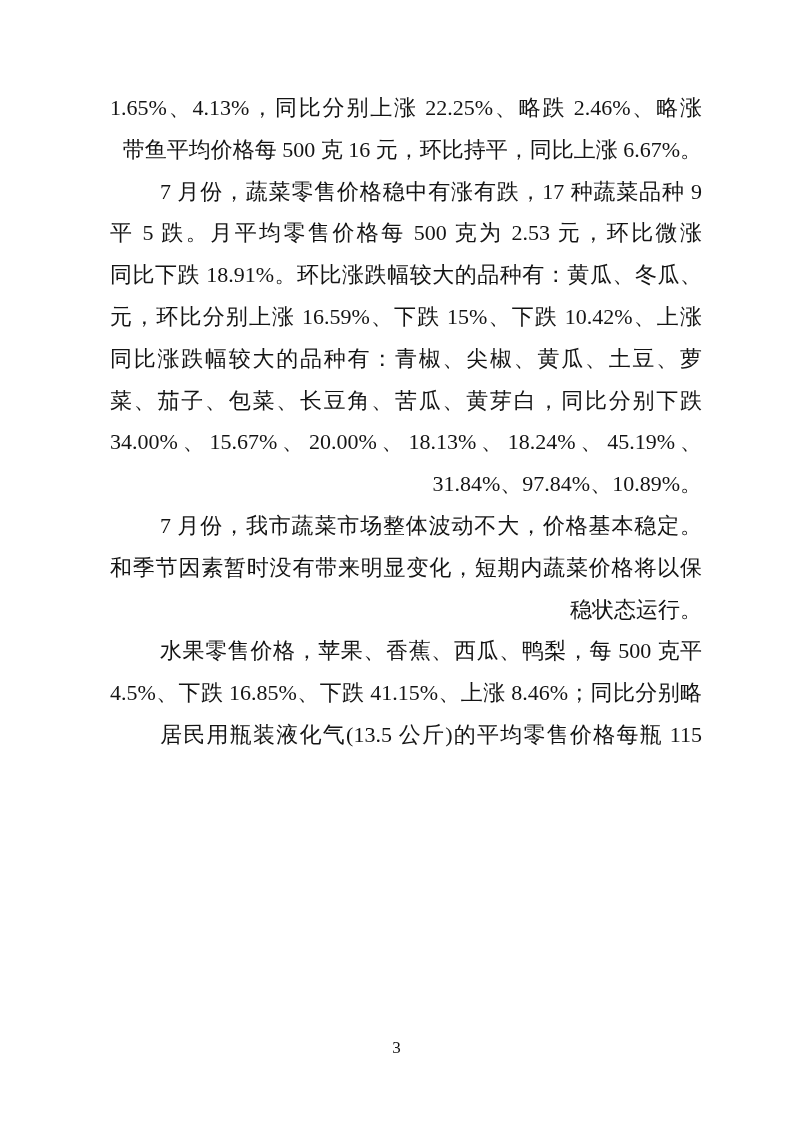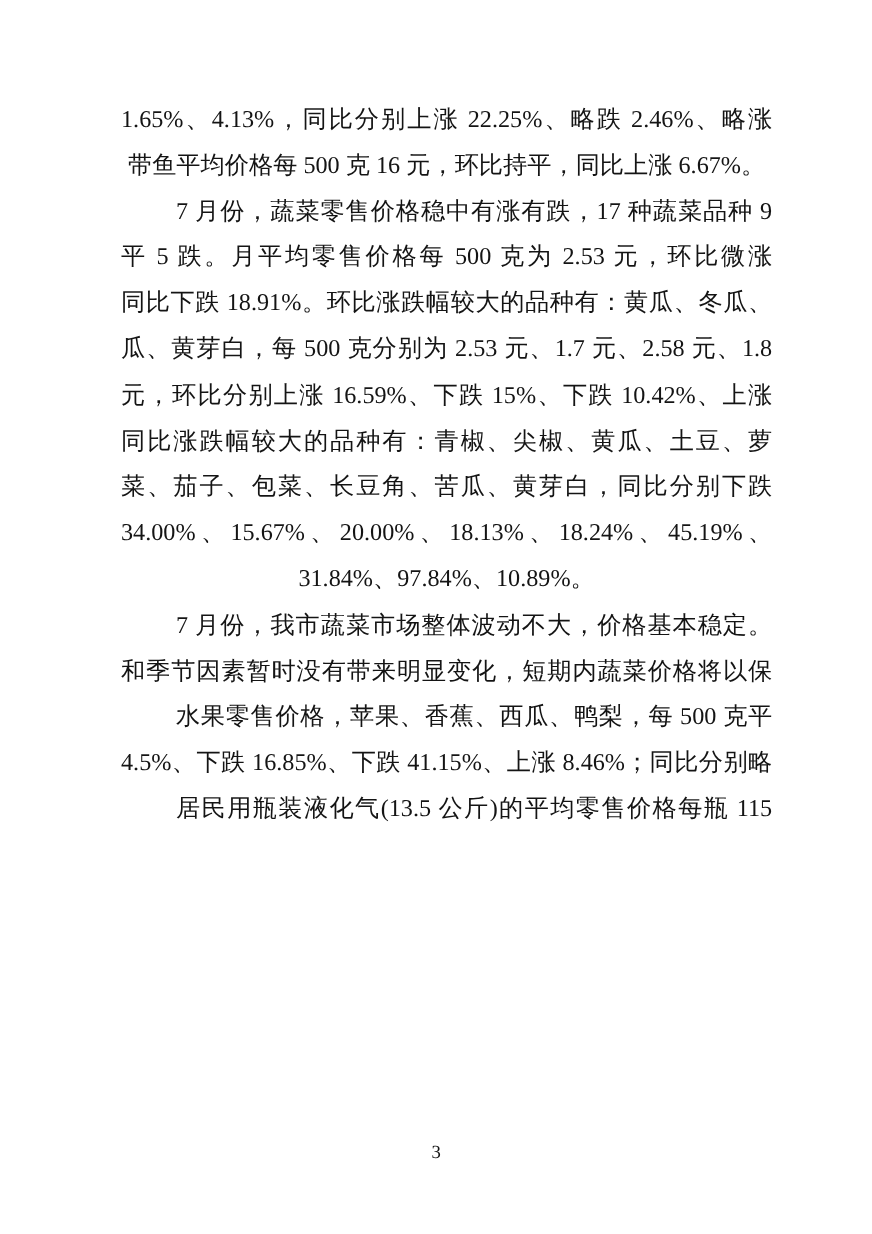--- a/index.html
+++ b/index.html
@@ -24,21 +24,21 @@
     position: absolute;
     left: 110px;
     top: 87px;
     width: 592px;
     font-size: 22px;
     line-height: 41.8px;
   }
   .line {
     height: 41.8px;
     overflow: hidden;
-    text-align: center;
+    text-align: right;
     white-space: nowrap;
   }
   .line.just {
     white-space: normal;
     text-align: justify;
     text-align-last: justify;
   }
   .line.indent {
     text-indent: 50px;
   }
@@ -55,26 +55,26 @@
 </head>
 <body>
 
 <div class="page">
   <div class="text-block">
       <div class="line just">1.65%、4.13%，同比分别上涨 22.25%、略跌 2.46%、略涨 2.55%；</div>
       <div class="line">带鱼平均价格每 500 克 16 元，环比持平，同比上涨 6.67%。</div>
       <div class="line just indent">7 月份，蔬菜零售价格稳中有涨有跌，17 种蔬菜品种 9 涨 3</div>
       <div class="line just">平 5 跌。月平均零售价格每 500 克为 2.53 元，环比微涨 0.4%，</div>
       <div class="line just">同比下跌 18.91%。环比涨跌幅较大的品种有：黄瓜、冬瓜、苦</div>
-      <div class="line just">瓜、黄芽白，每 500 克分别为 2.53 元、1.7 元、2.58 元、1.8</div>
       <div class="line just">元，环比分别上涨 16.59%、下跌 15%、下跌 10.42%、上涨 10.43%；</div>
       <div class="line just">同比涨跌幅较大的品种有：青椒、尖椒、黄瓜、土豆、萝卜、青</div>
       <div class="line just">菜、茄子、包菜、长豆角、苦瓜、黄芽白，同比分别下跌 28.62%、</div>
       <div class="line just">34.00%、15.67%、20.00%、18.13%、18.24%、45.19%、25.00%、</div>
       <div class="line">31.84%、97.84%、10.89%。</div>
       <div class="line just indent">7 月份，我市蔬菜市场整体波动不大，价格基本稳定。天气</div>
       <div class="line just">和季节因素暂时没有带来明显变化，短期内蔬菜价格将以保持平</div>
+      <div class="line">稳状态运行。</div>
       <div class="line just indent">水果零售价格，苹果、香蕉、西瓜、鸭梨，每 500 克平均零</div>
       <div class="line just">4.5%、下跌 16.85%、下跌 41.15%、上涨 8.46%；同比分别略涨</div>
       <div class="line just indent">居民用瓶装液化气(13.5 公斤)的平均零售价格每瓶 115 元，</div>
     </div>
   <div class="page-num">3</div>
 </div>
 
 </body></html>

